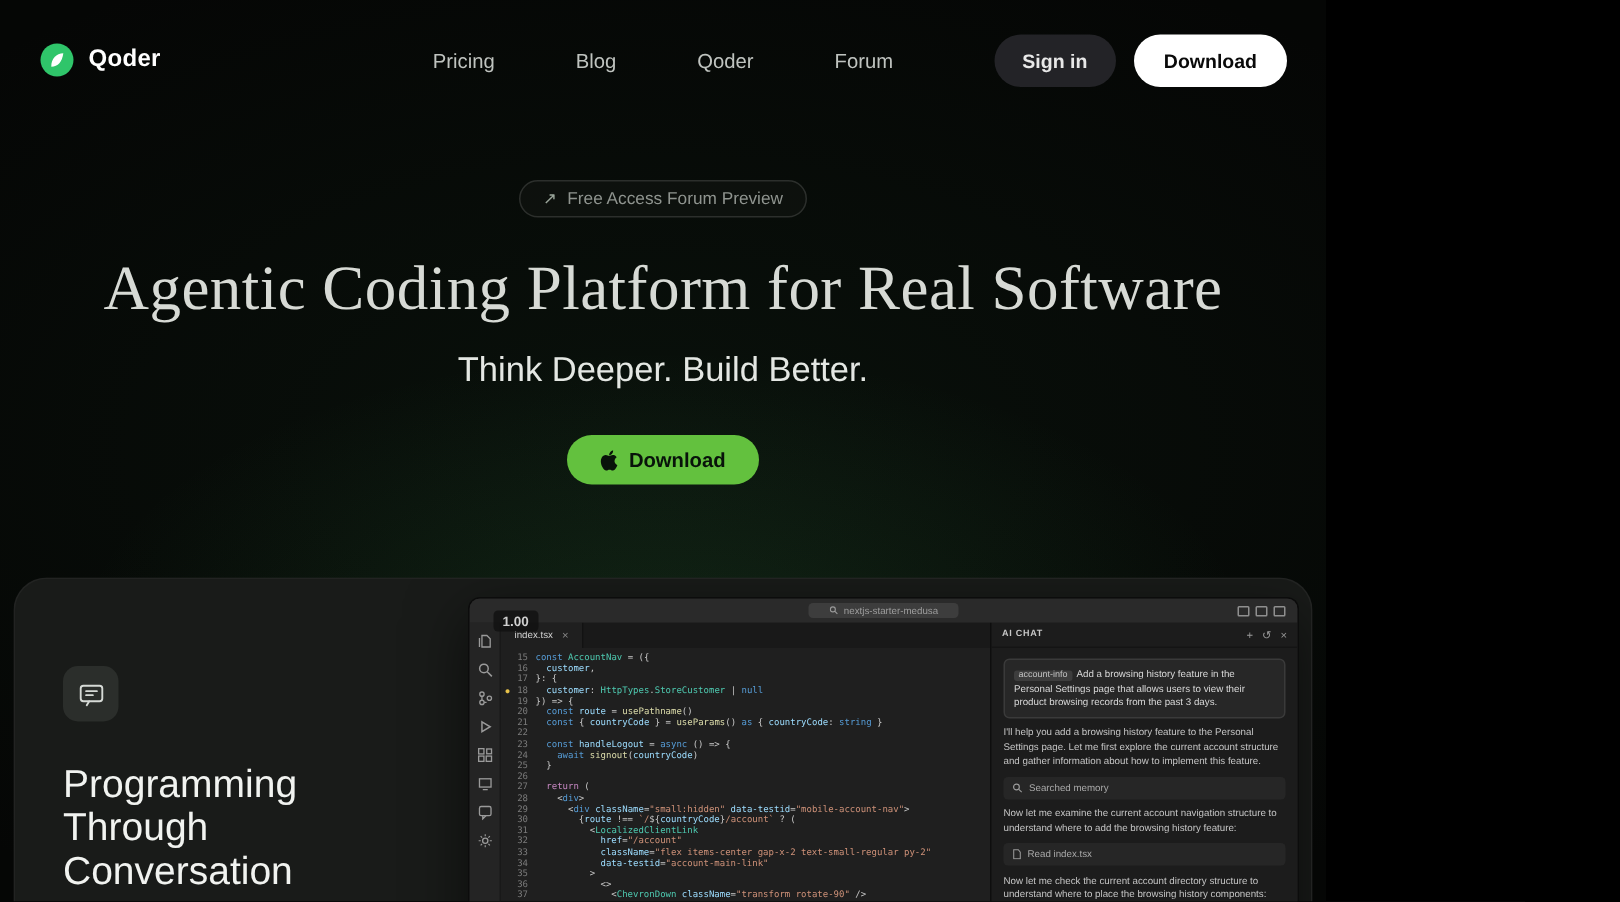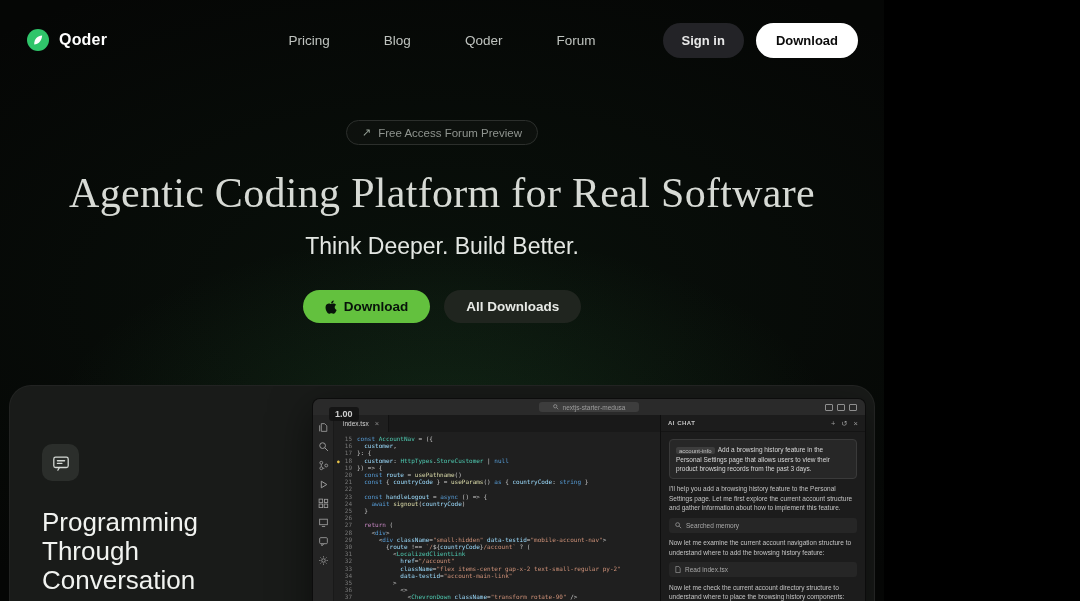--- a/index.html
+++ b/index.html
@@ -100,21 +100,20 @@
     <p class="subtitle">Think Deeper. Build Better.</p>
     <div class="cta">
       <button class="btn-green">
         <span style="display:flex;">
           <svg width="12" height="14" viewBox="0 0 14 16">
               <path d="M11.3 8.4c0-2 1.6-2.9 1.7-3-1-1.4-2.4-1.6-2.9-1.6-1.2-.1-2.4.7-3 .7-.6 0-1.6-.7-2.6-.7C3.2 3.9 2 4.6 1.3 5.8-.1 8.2.9 11.8 2.3 13.8c.7 1 1.5 2 2.5 2 1 0 1.4-.6 2.6-.6 1.2 0 1.6.6 2.6.6 1.1 0 1.8-1 2.4-2 .8-1.1 1.1-2.2 1.1-2.3-.1 0-2.2-.9-2.2-3.1zM9.4 2.8c.5-.7.9-1.6.8-2.5-.8 0-1.7.5-2.3 1.2-.5.6-.9 1.5-.8 2.4.9.1 1.8-.4 2.3-1.1z" fill="#08130a"></path>
             </svg>
         </span>
         <span>Download</span>
       </button>
-      <button class="btn-dark">All Downloads</button>
     </div>
   </section>
 
   <section class="feature-card">
     <div class="f-icon">
       <svg width="18" height="18" viewBox="0 0 20 20" fill="none" stroke="#d6dad6" stroke-width="1.4" stroke-linecap="round">
           <rect x="2" y="3.5" width="16" height="11.5" rx="2"></rect>
           <path d="M6.5 18l1.8-3"></path>
           <path d="M6 7.5h8M6 10.5h5"></path>
         </svg>

